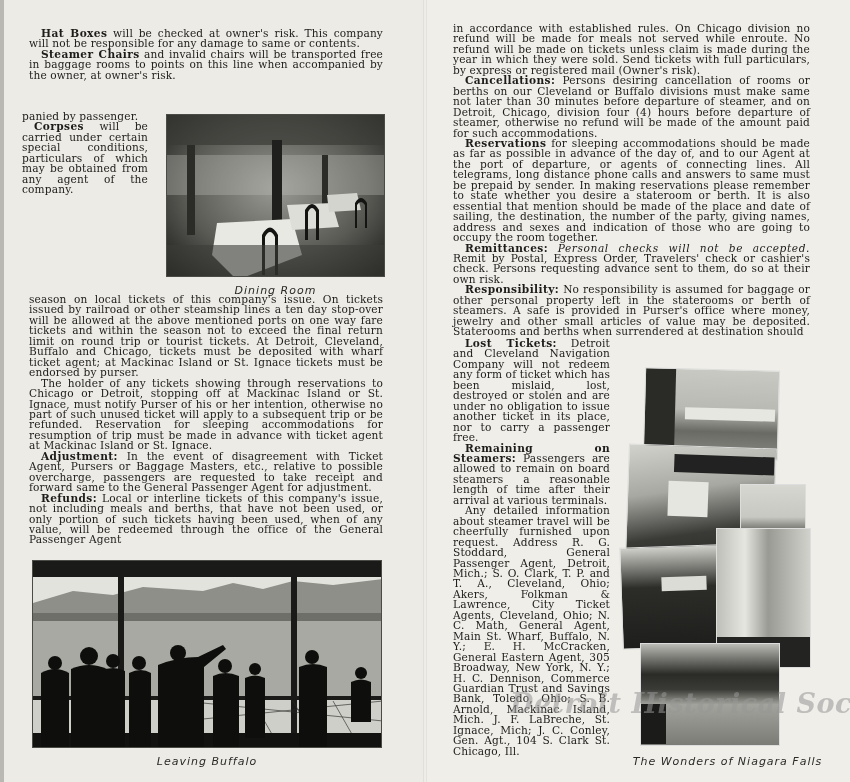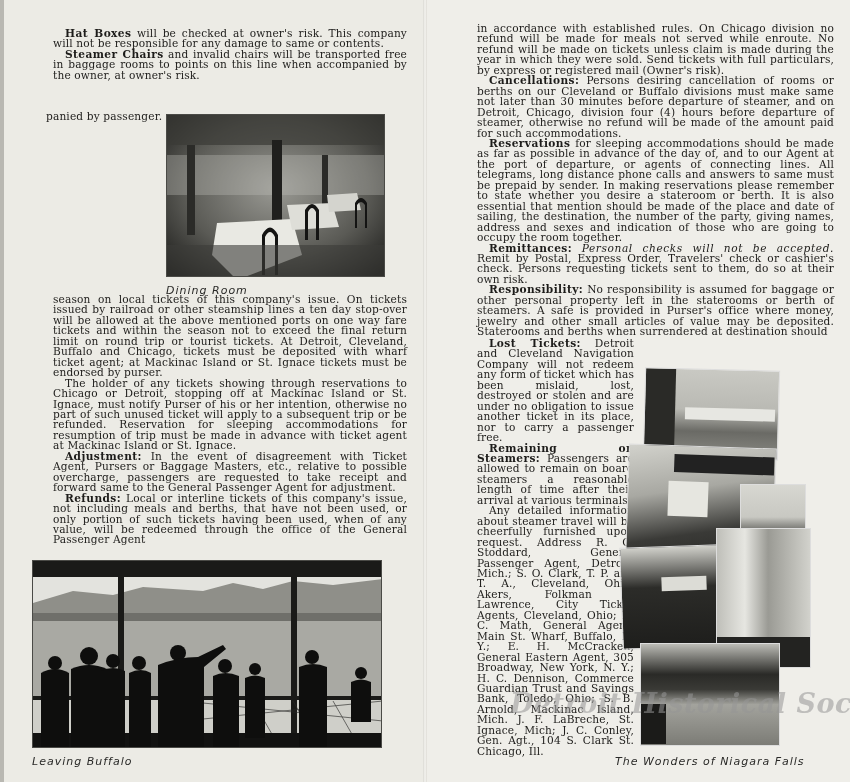--- a/index.html
+++ b/index.html
@@ -15,33 +15,33 @@
   }
   .page.left { left:0; width:425px; border-left:4px solid #b9b8b2; box-sizing:border-box; }
   .page.right { left:425px; width:425px; background:#efeee9; }
   .fold {
     position:absolute; left:423px; top:0; width:4px; height:782px;
     background:linear-gradient(90deg,#d9d8d2,#f4f3ef,#dedcd6);
   }
   .text {
     position:absolute;
     font-size:10.6px; line-height:10.45px;
-    text-align:justify; letter-spacing:0.15px;margin-left:24px;
+    text-align:justify; letter-spacing:0.15px;
   }
   .text p { margin:0; text-indent:12px; }
   .text p.noindent { text-indent:0; }
   .text b { font-weight:bold; letter-spacing:0.4px; }
   .text i { font-style:italic; letter-spacing:0.6px; }
   .photo {
     position:absolute; border:1px solid #4a4a46; box-sizing:border-box; overflow:hidden;
   }
   .caption {
     position:absolute; font-style:italic; font-size:11px; letter-spacing:1px;
     font-family:"DejaVu Sans", "Liberation Sans", sans-serif; color:#2a2a28;
-    text-align:left;
+    text-align:center;
   }
   .watermark {
     position:absolute; left:510px; top:688px; font-family:"DejaVu Serif", serif;
     font-style:italic; font-weight:bold; font-size:27px; color:rgba(150,150,150,0.55);
     letter-spacing:0.5px; white-space:nowrap; pointer-events:none;
   }
 </style>
 </head>
 <body>
 
@@ -49,20 +49,21 @@
 <div class="page right"></div>
 <div class="fold"></div>
 
 <div class="text" id="lp-top" style="left:29px; top:28px; width:354px;">
     <p><b>Hat Boxes</b><span> will be checked at owner's risk.  This company will not be responsible for any damage to same or contents.</span></p>
     <p><b>Steamer Chairs</b><span> and invalid chairs will be transported free in baggage rooms to points on this line when accompanied by the owner, at owner's risk.</span></p>
   </div>
 
 <div class="text" id="lp-narrow" style="left:22px; top:111px; width:126px;">
     <p class="noindent"><span>panied by passenger.</span></p>
+    <p><b>Corpses</b><span> will be carried under certain special conditions, particulars of which may be obtained from any agent of the company.</span></p>
   </div>
 
 <div class="photo" style="left:166px; top:114px; width:219px; height:163px; background:#2e2e2b;">
   <svg width="219" height="163" viewBox="0 0 219 163">
     <defs>
       <radialGradient id="dr" cx="50%" cy="45%" r="70%">
         <stop offset="0" stop-color="#9a9a94"></stop>
           <stop offset="0.6" stop-color="#5a5a55"></stop>
           <stop offset="1" stop-color="#1c1c1a"></stop>
       </radialGradient>
@@ -128,21 +129,21 @@
         <path d="M318 121 q10 -5 20 0 v40 h-20z"></path>
     </g>
   </svg>
 </div>
 <div class="caption" style="left:32px; top:755px; width:350px;">Leaving Buffalo</div>
 
 <div class="text" id="rp-full" style="left:453px; top:23px; width:357px;">
     <p class="noindent"><span>in accordance with established rules.  On Chicago division no refund will be made for meals not served while enroute.  No refund will be made on tickets unless claim is made during the year in which they were sold.  Send tickets with full particulars, by express or registered mail (Owner's risk).</span></p>
     <p><b>Cancellations:</b><span>  Persons desiring cancellation of rooms or berths on our Cleveland or Buffalo divisions must make same not later than 30 minutes before departure of steamer, and on Detroit, Chicago, division four (4) hours before departure of steamer, otherwise no refund will be made of the amount paid for such accommodations.</span></p>
     <p><b>Reservations</b><span> for sleeping accommodations should be made as far as possible in advance of the day of, and to our Agent at the port of departure, or agents of connecting lines.  All telegrams, long distance phone calls and answers to same must be prepaid by sender.  In making reservations please remember to state whether you desire a stateroom or berth.  It is also essential that mention should be made of the place and date of sailing, the destination, the number of the party, giving names, address and sexes and indication of those who are going to occupy the room together.</span></p>
-    <p><b>Remittances:</b><i>  Personal checks will not be accepted.</i><span> Remit by Postal, Express Order, Travelers' check or cashier's check.  Persons requesting tickets sent to them, do so at their own risk.</span></p>
+    <p><b>Remittances:</b><i>  Personal checks will not be accepted.</i><span> Remit by Postal, Express Order, Travelers' check or cashier's check.  Persons requesting advance sent to them, do so at their own risk.</span></p>
     <p><b>Responsibility:</b><span>  No responsibility is assumed for baggage or other personal property left in the staterooms or berth of steamers.  A safe is provided in Purser's office where money, jewelry and other small articles of value may be deposited. Staterooms and berths when surrendered at destination should</span></p>
   </div>
 
 <div class="text" id="rp-narrow" style="left:453px; top:338px; width:157px;">
     <p><b>Lost Tickets:</b><span>  Detroit and Cleveland Navigation Company will not redeem any form of ticket which has been mislaid, lost, destroyed or stolen and are under no obligation to issue another ticket in its place, nor to carry a passenger free.</span></p>
     <p><b>Remaining on Steamers:</b><span> Passengers are allowed to remain on board steamers a reasonable length of time after their arrival at various terminals.</span></p>
     <p><span>Any detailed information about steamer travel will be cheerfully furnished upon request.  Address R. G. Stoddard, General Passenger Agent, Detroit, Mich.; S. O. Clark, T. P. and T. A., Cleveland, Ohio; Akers, Folkman &amp; Lawrence, City Ticket Agents, Cleveland, Ohio; N. C. Math, General Agent, Main St. Wharf, Buffalo, N. Y.; E. H. McCracken, General Eastern Agent, 305 Broadway, New York, N. Y.; H. C. Dennison, Commerce Guardian Trust and Savings Bank, Toledo, Ohio; S. B. Arnold, Mackinac Island, Mich. J. F. LaBreche, St. Ignace, Mich; J. C. Conley, Gen. Agt., 104 S. Clark St. Chicago, Ill.</span></p>
   </div>
 
 <div style="position:absolute; left:0; top:0;">

